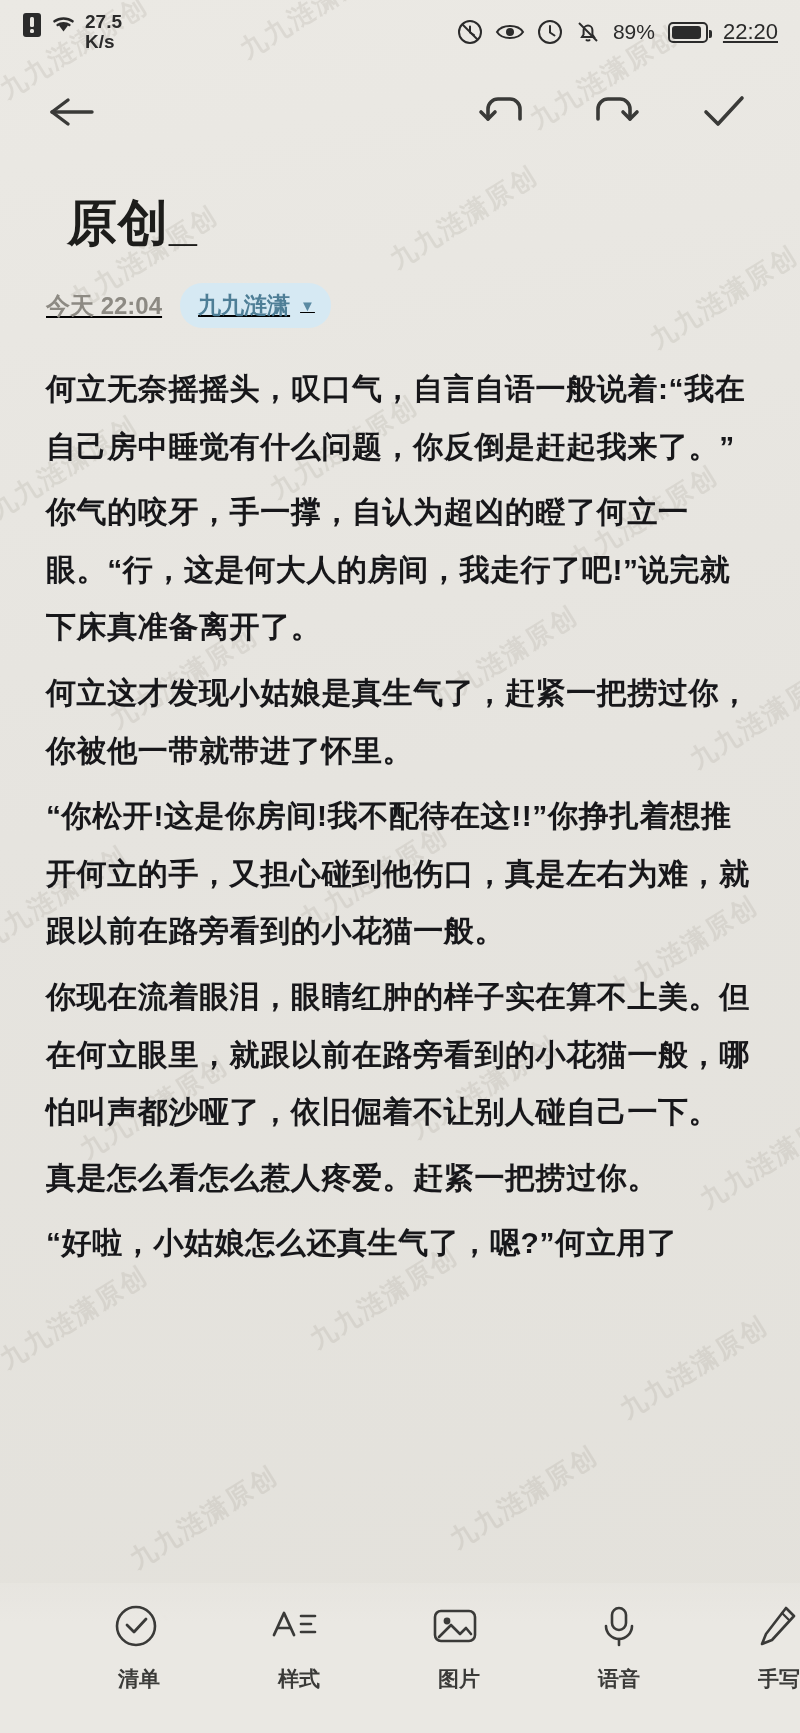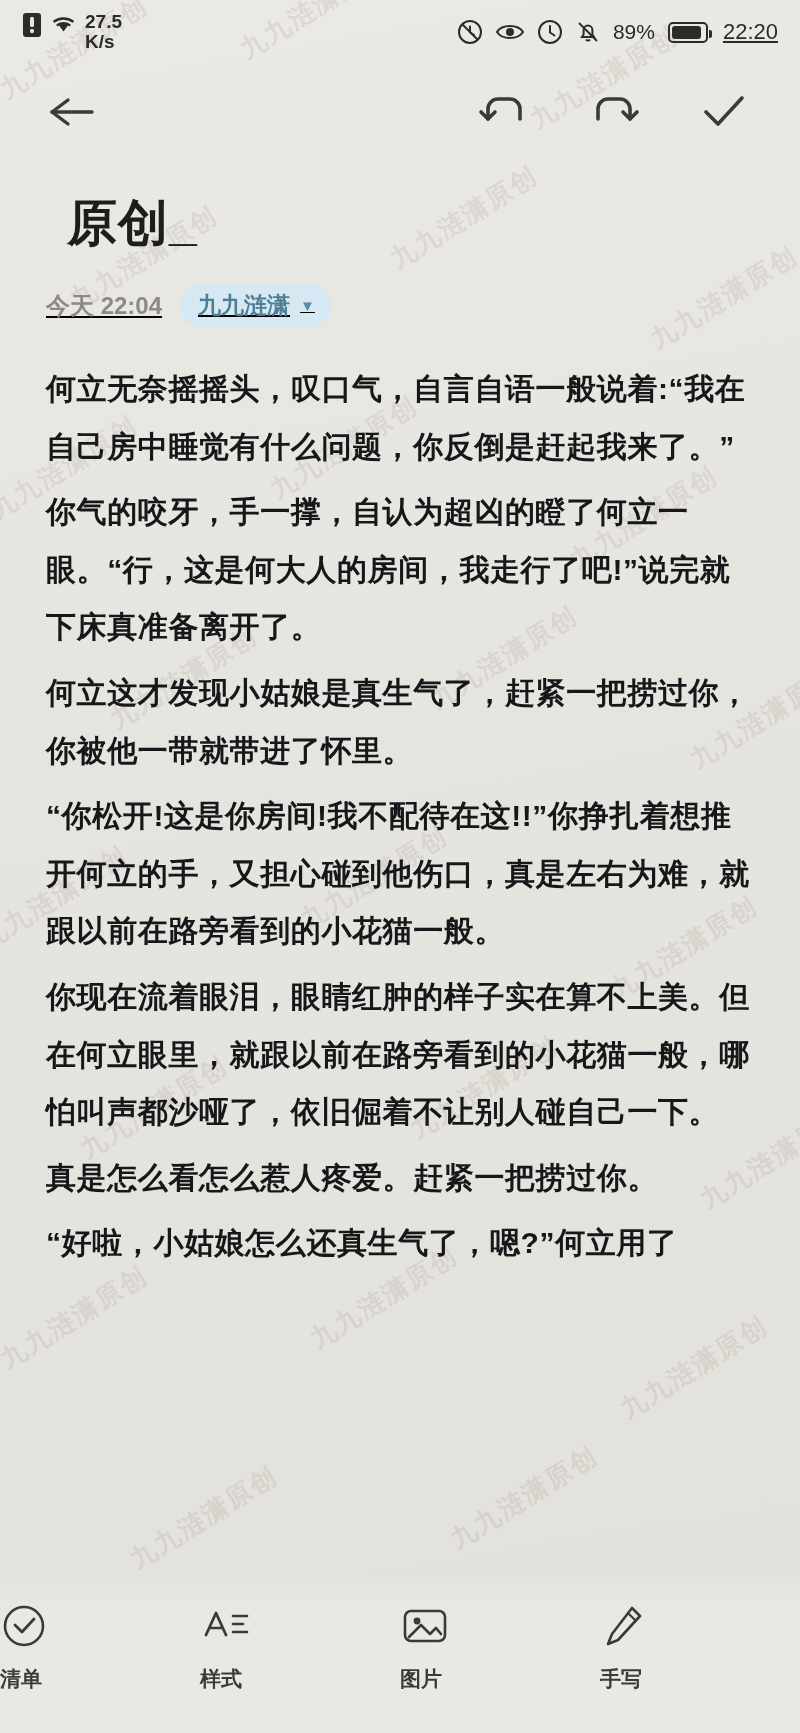--- a/index.html
+++ b/index.html
@@ -182,21 +182,21 @@
     height: 150px;
     background: linear-gradient(to bottom, rgba(233,231,226,0.55) 0%, #eae8e3 26%, #eae8e3 100%);
     display: flex;
     align-items: flex-start;
     padding-top: 18px;
   }
   .bb-item {
     flex: 1;
     display: flex;
     flex-direction: column;
-    align-items: flex-start;
+    align-items: flex-end;
     gap: 14px;
     color: #2f2f2d;
   }
   .bb-label {
     font-size: 21px;
     font-weight: 600;
     color: #3a3a38;
   }
   .bb-ico { height: 50px; display: flex; align-items: center; justify-content: center; }
 </style>
@@ -370,20 +370,30 @@
       <span class="bb-ico">
         <svg width="50" height="44" viewBox="0 0 50 44">
             <rect x="5" y="7" width="40" height="30" rx="6" stroke="#3a3a38" stroke-width="2.6" fill="none"></rect>
             <circle cx="17" cy="17" r="3.4" fill="#3a3a38"></circle>
             <path d="M9 33 L21 21 L30 30 L36 24 L41 30" stroke="#3a3a38" stroke-width="2.6" fill="none" stroke-linecap="round" stroke-linejoin="round"></path>
           </svg>
       </span>
       <span class="bb-label">图片</span>
     </div>
 
+    <div class="bb-item">
+      <span class="bb-ico">
+        <svg width="42" height="48" viewBox="0 0 42 48">
+            <rect x="14" y="6" width="14" height="22" rx="7" stroke="#3a3a38" stroke-width="2.6" fill="none"></rect>
+            <path d="M8 24 a13 13 0 0 0 26 0" stroke="#3a3a38" stroke-width="2.6" fill="none" stroke-linecap="round"></path>
+            <path d="M21 37 v6" stroke="#3a3a38" stroke-width="2.6" stroke-linecap="round"></path>
+          </svg>
+      </span>
+      <span class="bb-label">语音</span>
+    </div>
 
     <div class="bb-item">
       <span class="bb-ico">
         <svg width="46" height="48" viewBox="0 0 46 48">
             <path d="M32 6 L40 14 L18 38 L8 42 L12 32 Z" stroke="#3a3a38" stroke-width="2.6" fill="none" stroke-linecap="round" stroke-linejoin="round"></path>
             <path d="M28 11 L35 18" stroke="#3a3a38" stroke-width="2.2" stroke-linecap="round"></path>
           </svg>
       </span>
       <span class="bb-label">手写</span>
     </div>

